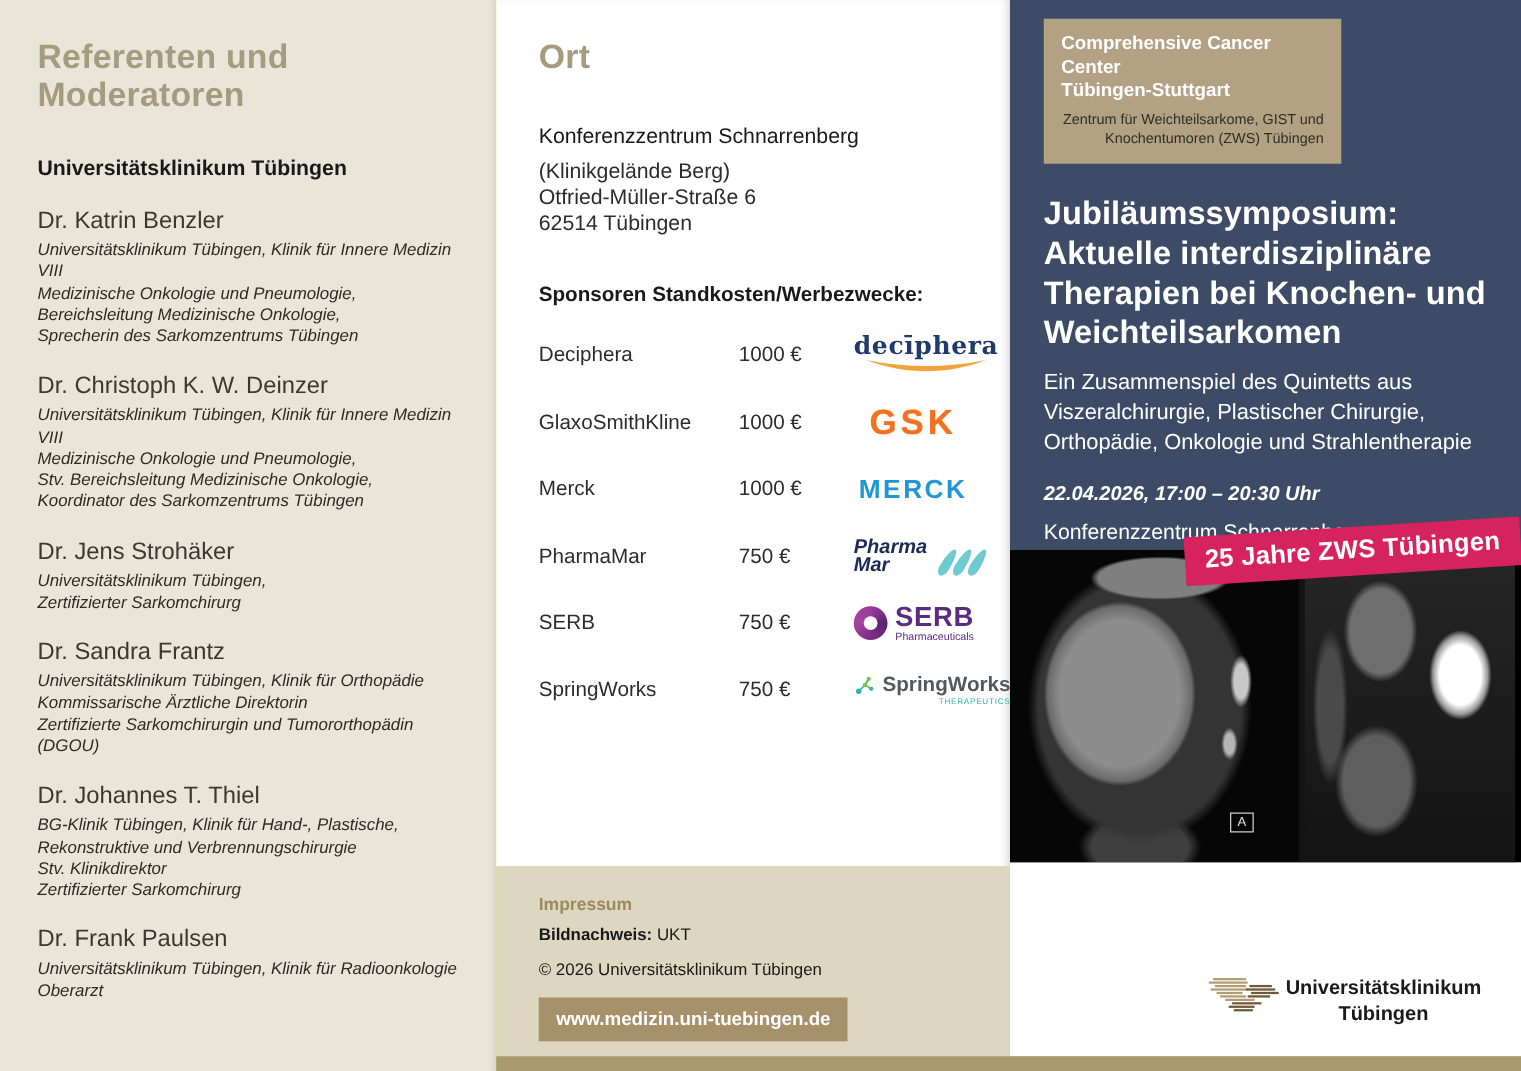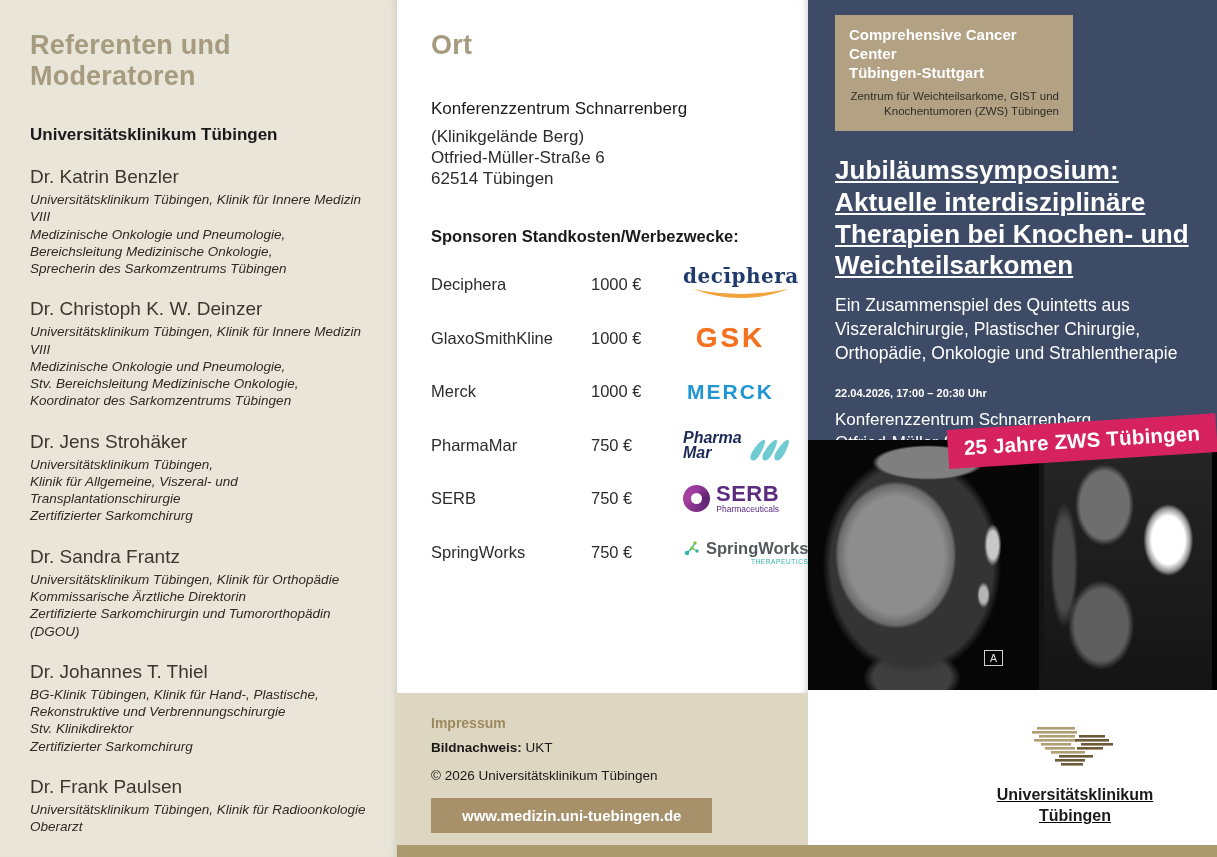--- a/index.html
+++ b/index.html
@@ -75,37 +75,37 @@
   .mid-footer {
     position:absolute; left:397px; top:693px; width:411px; height:172px;
     background:#ddd6c1; padding:22px 30px 0 34px;
   }
   .impressum-heading { color:#9c8a5e; font-weight:bold; font-size:14px; }
   .credit-line { margin-top:9px; font-size:13.5px; color:#191919; }
   .credit-line b { font-weight:bold; }
   .copyright-line { margin-top:13px; font-size:13.5px; color:#191919; }
   .website-button {
     display:inline-block; margin-top:15px; background:#a6916b; color:#ffffff;
-    font-weight:bold; font-size:15px; padding:9px 31px; border:none; cursor:pointer;
+    font-weight:bold; font-size:15px; padding:9px 14px; border:none; cursor:pointer;
   }
 
   
   .right-top {
     position:absolute; left:808px; top:0; width:409px; height:440px;
     background:#3d4b66; color:#fff; padding:15px 24px 0 27px;
   }
   .ccc-box { width:238px; background:#b2a183; padding:11px 14px 12px; }
   .ccc-title div { font-size:15px; font-weight:bold; color:#ffffff; line-height:1.25; }
   .ccc-sub { margin-top:7px; }
   .ccc-sub div { font-size:11.5px; color:#2f2d26; line-height:1.3;text-align:right; }
   .main-title { margin-top:24px; }
-  .main-title div { font-size:26px; font-weight:bold; line-height:1.22; letter-spacing:.1px;text-decoration:underline; }
+  .main-title div { font-size:26px; font-weight:bold; line-height:1.22; letter-spacing:.1px; }
   .main-sub { margin-top:11px; }
   .main-sub div { font-size:17.5px; line-height:1.38; }
-  .event-date { margin-top:22px; font-size:11px; font-weight:bold; }
+  .event-date { margin-top:22px; font-size:16px; font-weight:bold;font-style:italic; }
   .event-venue { margin-top:10px; }
   .event-venue div { font-size:17px; line-height:1.35; }
 
   
   .images-strip {
     position:absolute; left:808px; top:440px; width:409px; height:250px;
     display:flex; background:#000;
   }
   .ct-image {
     position:relative; width:236px; height:250px; background-color:#060606;
@@ -137,21 +137,21 @@
     padding:7px 16px 8px; transform:rotate(-3.6deg); transform-origin:left center;
     letter-spacing:.2px; white-space:nowrap;
   }
 
   
   .right-white {
     position:absolute; left:808px; top:690px; width:409px; height:155px; background:#ffffff;
   }
   .ukt-logo-block {
     position:absolute; right:32px; bottom:18px; width:220px;
-    display:flex; flex-direction:column; align-items:center;text-decoration:underline;
+    display:flex; flex-direction:row; align-items:center;
   }
   .ukt-logo-text { margin-top:6px; text-align:center; font-size:16px; font-weight:600; color:#1a1a1a; line-height:1.3; }
 
   
   .gold-bar {
     position:absolute; left:397px; top:845px; width:820px; height:12px; background:#ab9a6d;
   }
 </style>
 </head>
 <body>
@@ -177,21 +177,20 @@
           <div>Universitätsklinikum Tübingen, Klinik für Innere Medizin VIII</div>
           <div>Medizinische Onkologie und Pneumologie,</div>
           <div>Stv. Bereichsleitung Medizinische Onkologie,</div>
           <div>Koordinator des Sarkomzentrums Tübingen</div>
         </div>
     </div>
     <div class="speaker">
       <div class="speaker-name">Dr. Jens Strohäker</div>
       <div class="speaker-details">
           <div>Universitätsklinikum Tübingen,</div>
-          <div>Klinik für Allgemeine, Viszeral- und Transplantationschirurgie</div>
           <div>Zertifizierter Sarkomchirurg</div>
         </div>
     </div>
     <div class="speaker">
       <div class="speaker-name">Dr. Sandra Frantz</div>
       <div class="speaker-details">
           <div>Universitätsklinikum Tübingen, Klinik für Orthopädie</div>
           <div>Kommissarische Ärztliche Direktorin</div>
           <div>Zertifizierte Sarkomchirurgin und Tumororthopädin (DGOU)</div>
         </div>

